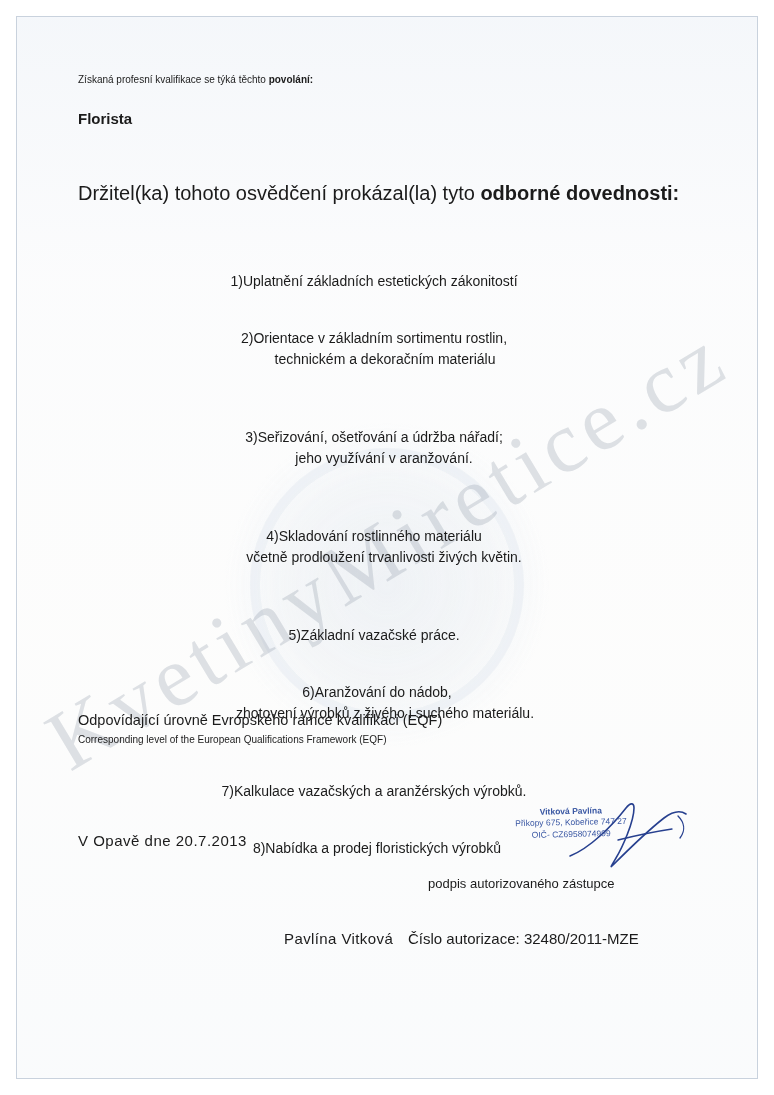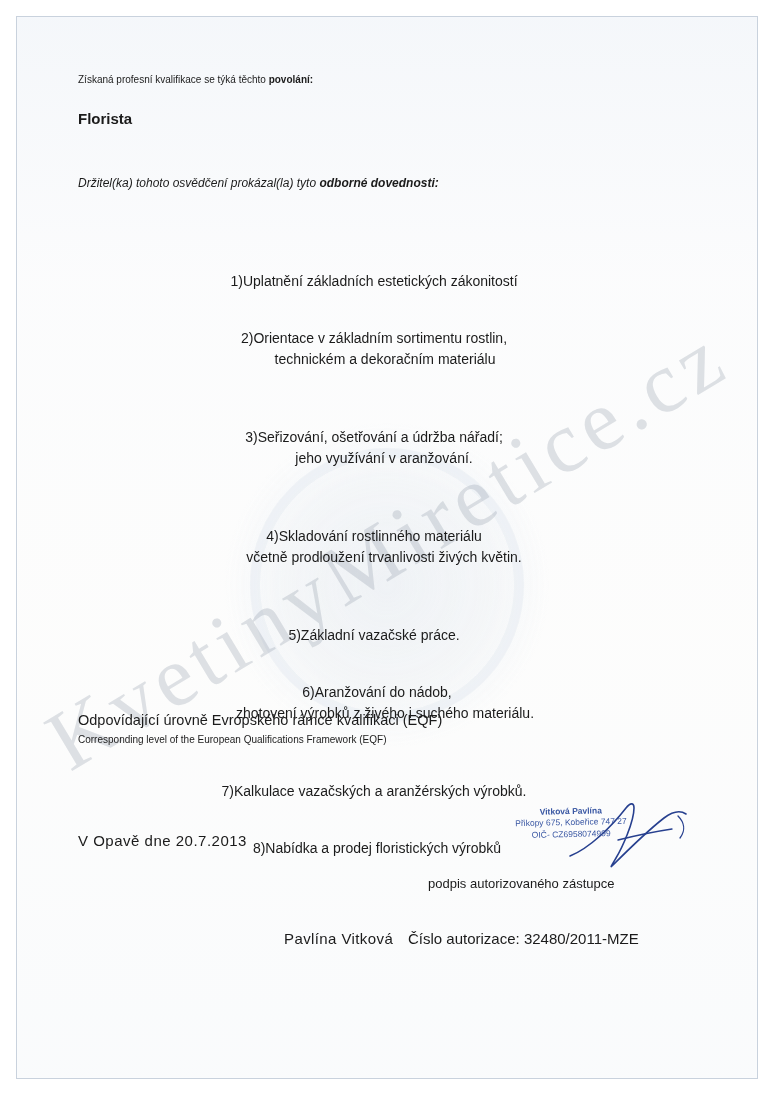--- a/index.html
+++ b/index.html
@@ -84,21 +84,21 @@
 
   .line {
     position: absolute;
     font-size: 14.5px;
     white-space: nowrap;
   }
   .b { font-weight: bold; }
 
   .intro-povolani { left: 78px; top: 74px; font-size: 10px; }
   .profese       { left: 78px; top: 110px; font-size: 15px; font-weight: bold; }
-  .intro-dovednosti { left: 78px; top: 176px; font-size: 12px; font-style: italic; }
+  .intro-dovednosti { left: 78px; top: 182px; font-size: 20px; }
 
   .skills {
     position: absolute;
     left: 74px;
     top: 250px;
     width: 600px;
     font-size: 14px;
     line-height: 1.5;
   }
   .skill {

